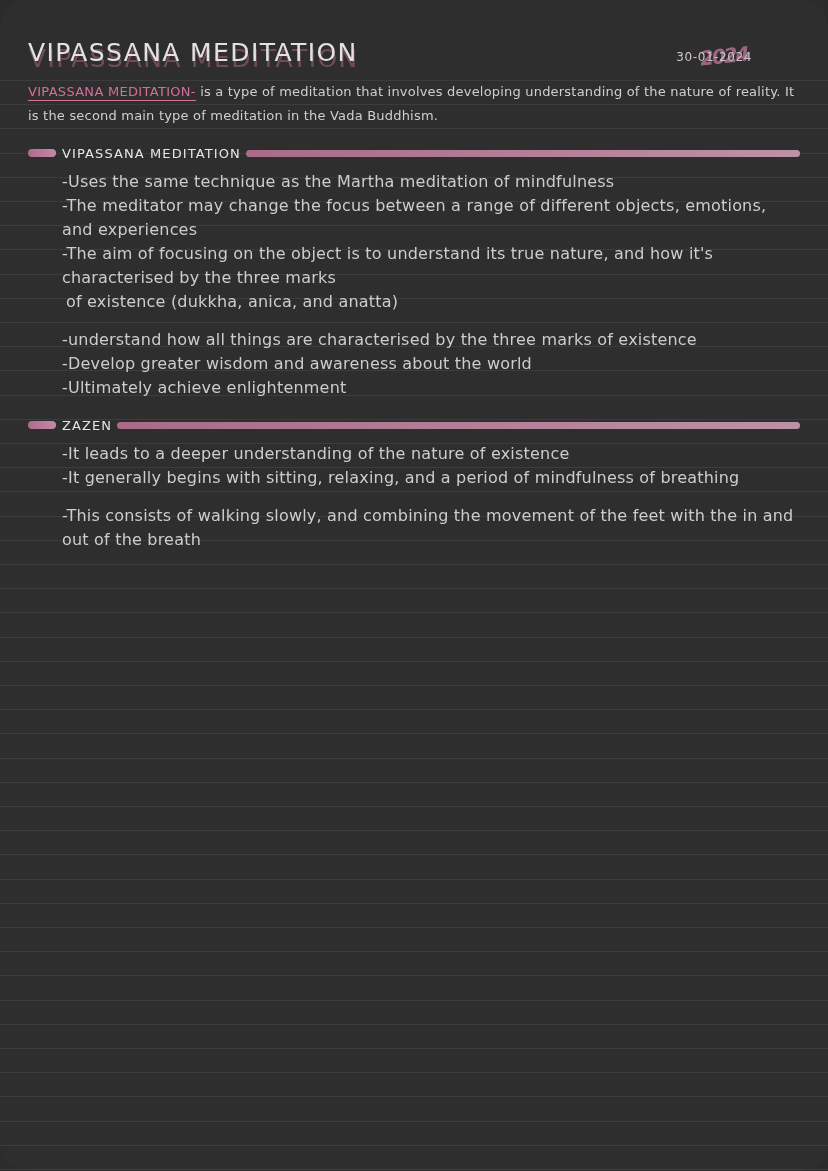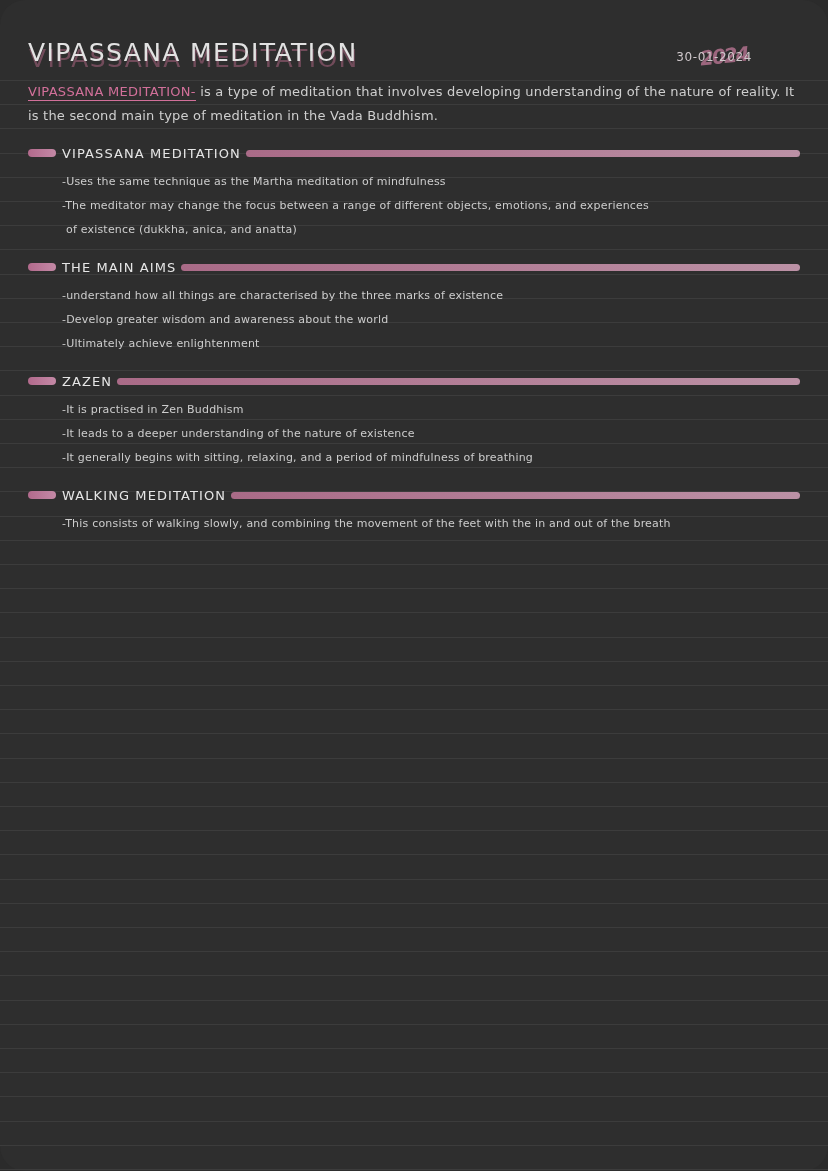--- a/index.html
+++ b/index.html
@@ -143,21 +143,21 @@
     border-radius: 4px;
     background: linear-gradient(90deg, #b4708f, #c89ab0);
     margin-left: 5px;
     opacity: .92;
   }
   .sec-body {
     margin-top: 6px;
     padding-left: 34px;
   }
   .sec-body .line {
-    font-size: 11px;
+    font-size: 16px;
     line-height: 24px;
     color: #cdcdcd;
     letter-spacing: .2px;
     white-space: pre-wrap;
   }
   .sec-body .cont {
     padding-left: 4px;
   }
 </style>
 </head>
@@ -228,55 +228,45 @@
 
     <div class="section">
       <div class="sec-head">
         <span class="bullet-bar"></span>
         <span class="sec-title">VIPASSANA MEDITATION</span>
         <span class="rule-bar"></span>
       </div>
       <div class="sec-body">
         <div class="line">-Uses the same technique as the Martha meditation of mindfulness</div>
         <div class="line">-The meditator may change the focus between a range of different objects, emotions, and experiences</div>
+        <div class="line">-The aim of focusing on the object is to understand its true nature, and how it's characterised by the three marks</div>
         <div class="line cont">of existence (dukkha, anica, and anatta)</div>
       </div>
     </div>
 
     <div class="section">
-      <div class="sec-head">
-        <span class="bullet-bar"></span>
-        <span class="sec-title">THE MAIN AIMS</span>
-        <span class="rule-bar"></span>
-      </div>
       <div class="sec-body">
         <div class="line">-understand how all things are characterised by the three marks of existence</div>
         <div class="line">-Develop greater wisdom and awareness about the world</div>
         <div class="line">-Ultimately achieve enlightenment</div>
       </div>
     </div>
 
     <div class="section">
       <div class="sec-head">
         <span class="bullet-bar"></span>
         <span class="sec-title">ZAZEN</span>
         <span class="rule-bar"></span>
       </div>
       <div class="sec-body">
-        <div class="line">-It is practised in Zen Buddhism</div>
         <div class="line">-It leads to a deeper understanding of the nature of existence</div>
         <div class="line">-It generally begins with sitting, relaxing, and a period of mindfulness of breathing</div>
       </div>
     </div>
 
     <div class="section">
-      <div class="sec-head">
-        <span class="bullet-bar"></span>
-        <span class="sec-title">WALKING MEDITATION</span>
-        <span class="rule-bar"></span>
-      </div>
       <div class="sec-body">
         <div class="line">-This consists of walking slowly, and combining the movement of the feet with the in and out of the breath</div>
       </div>
     </div>
 
   </div>
 </div>
 
 </body></html>

